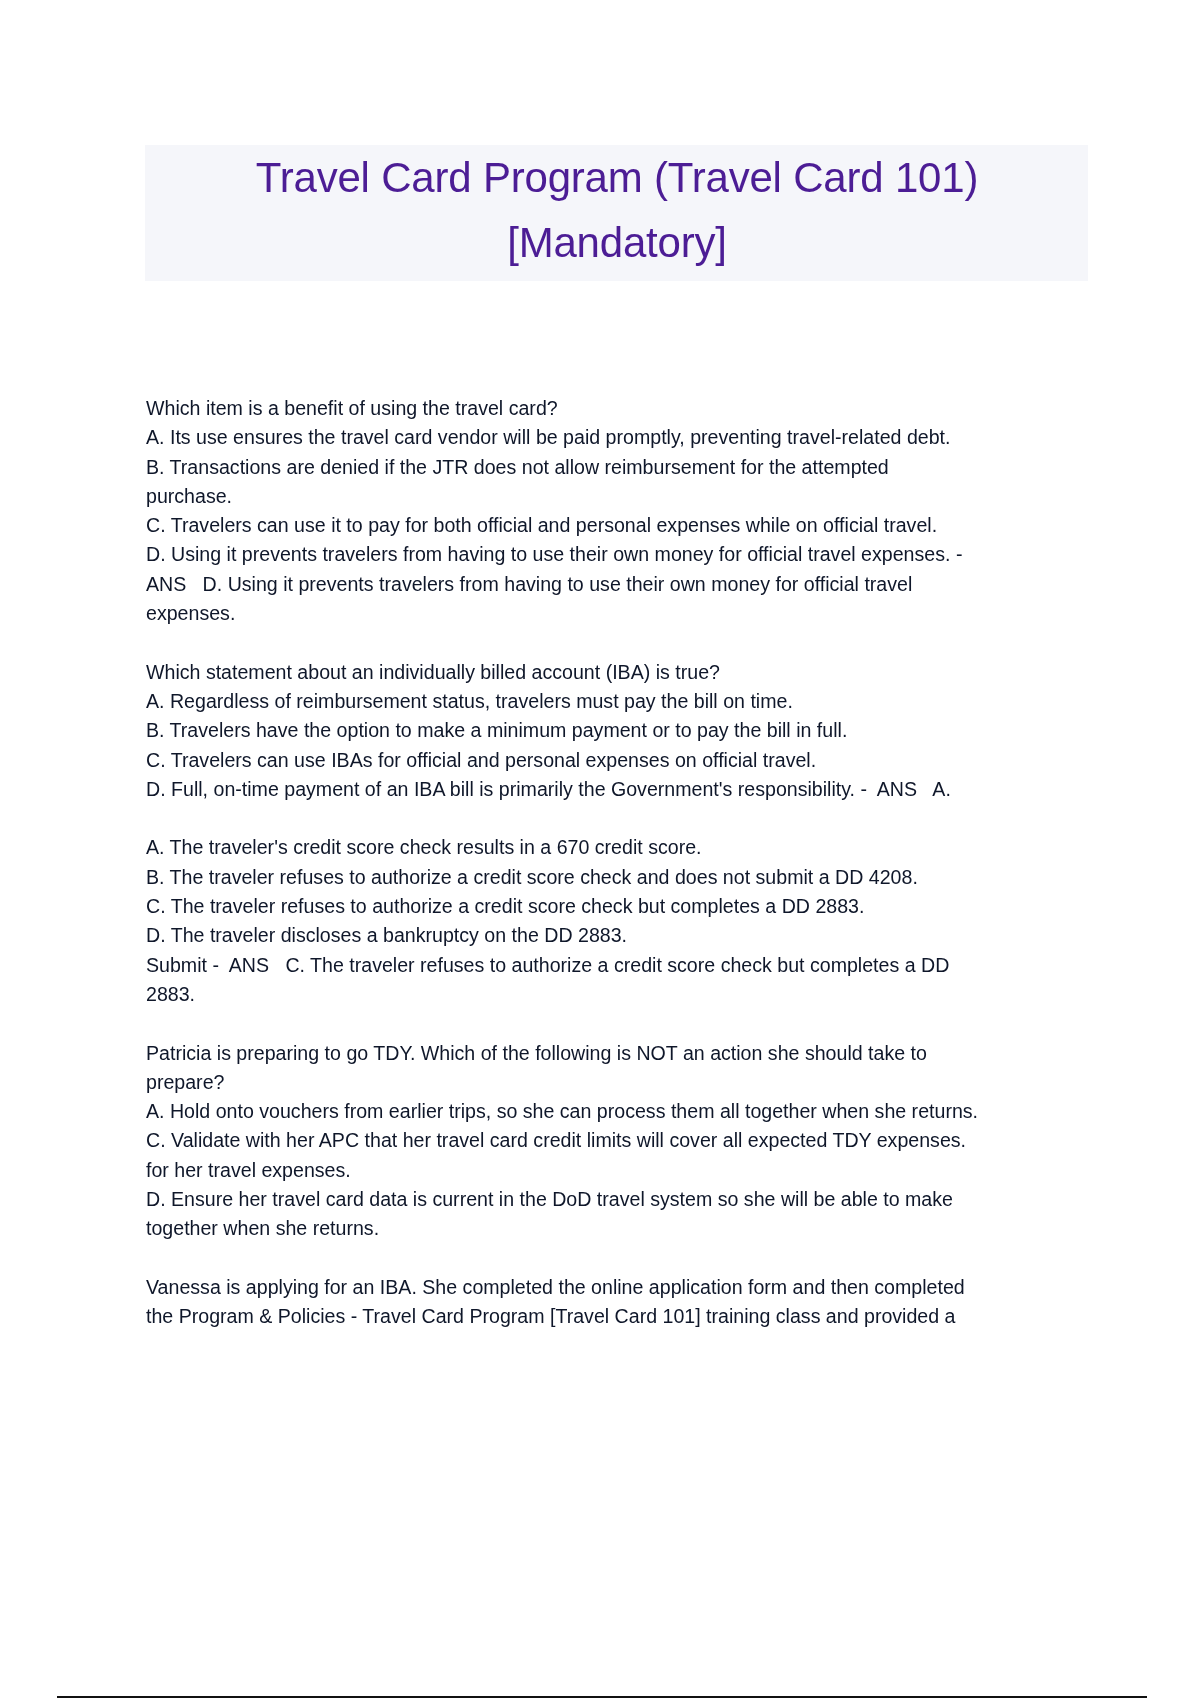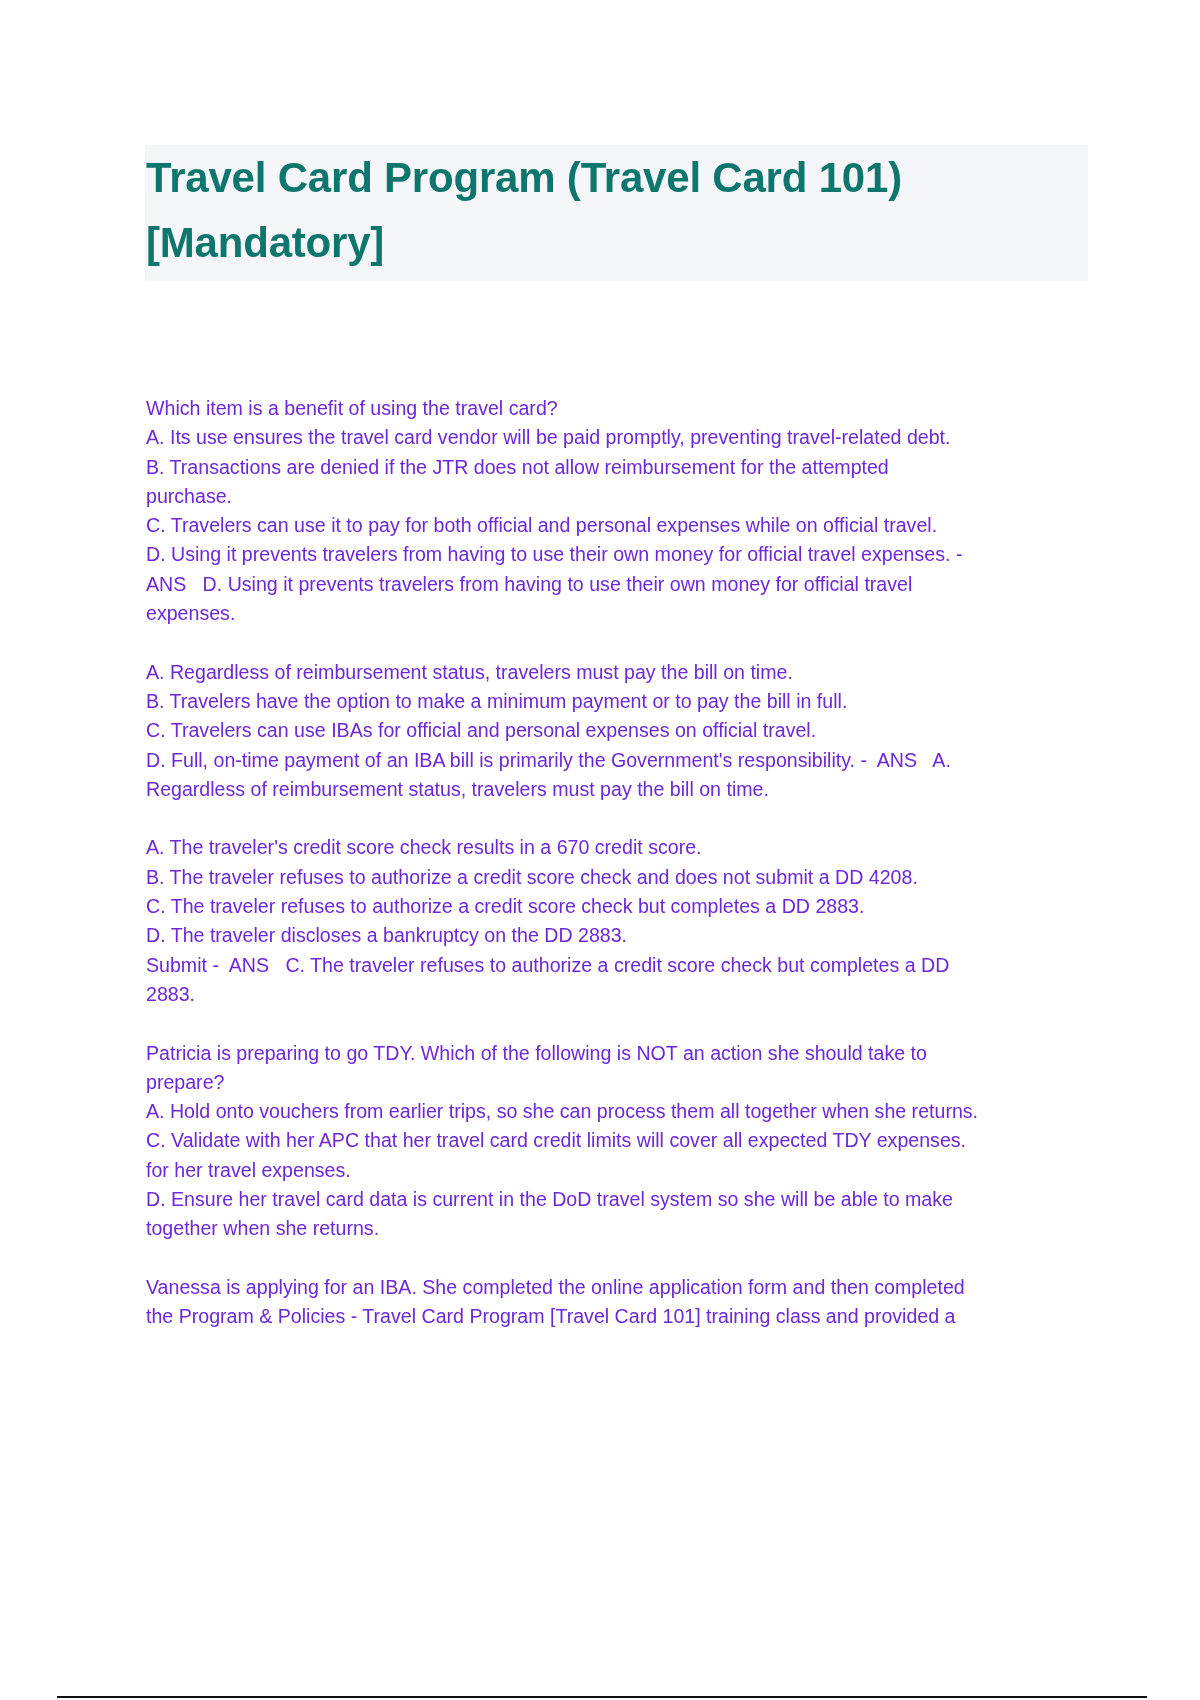--- a/index.html
+++ b/index.html
@@ -20,34 +20,35 @@
       left: 145px;
       top: 145px;
       width: 943px;
       height: 136px;
       background: #f5f6fa;
     }
     .title {
       margin: 0;
       padding: 0 0 0 1px;
       font-family: "Liberation Sans", sans-serif;
-      font-weight: bold;
+      font-weight: normal;
       font-size: 42px;
       line-height: 65px;
-      color: #0f766e;
+      color: #4c1d95;
       letter-spacing: -0.2px;
+      text-align: center;
     }
     .content {
       position: absolute;
       left: 146px;
       top: 394px;
       width: 950px;
       font-size: 19.6px;
       line-height: 29.3px;
-      color: #6d28d9;
+      color: #0f172a;
     }
     .qa {
       margin: 0 0 29.3px 0;
     }
     .qa p {
       margin: 0;
     }
     .line {
       display: block;
       white-space: pre;
@@ -81,25 +82,25 @@
       <span class="line">purchase.</span>
       <span class="line">C. Travelers can use it to pay for both official and personal expenses while on official travel.</span>
       <span class="line">D. Using it prevents travelers from having to use their own money for official travel expenses. -</span>
       <span class="line">ANS   D. Using it prevents travelers from having to use their own money for official travel</span>
       <span class="line">expenses.</span>
     </p>
   </div>
 
   <div class="qa">
     <p>
+      <span class="line">Which statement about an individually billed account (IBA) is true?</span>
       <span class="line">A. Regardless of reimbursement status, travelers must pay the bill on time.</span>
       <span class="line">B. Travelers have the option to make a minimum payment or to pay the bill in full.</span>
       <span class="line">C. Travelers can use IBAs for official and personal expenses on official travel.</span>
       <span class="line">D. Full, on-time payment of an IBA bill is primarily the Government's responsibility. -  ANS   A.</span>
-      <span class="line">Regardless of reimbursement status, travelers must pay the bill on time.</span>
     </p>
   </div>
 
   <div class="qa">
     <p>
       <span class="line">A. The traveler's credit score check results in a 670 credit score.</span>
       <span class="line">B. The traveler refuses to authorize a credit score check and does not submit a DD 4208.</span>
       <span class="line">C. The traveler refuses to authorize a credit score check but completes a DD 2883.</span>
       <span class="line">D. The traveler discloses a bankruptcy on the DD 2883.</span>
       <span class="line">Submit -  ANS   C. The traveler refuses to authorize a credit score check but completes a DD</span>

